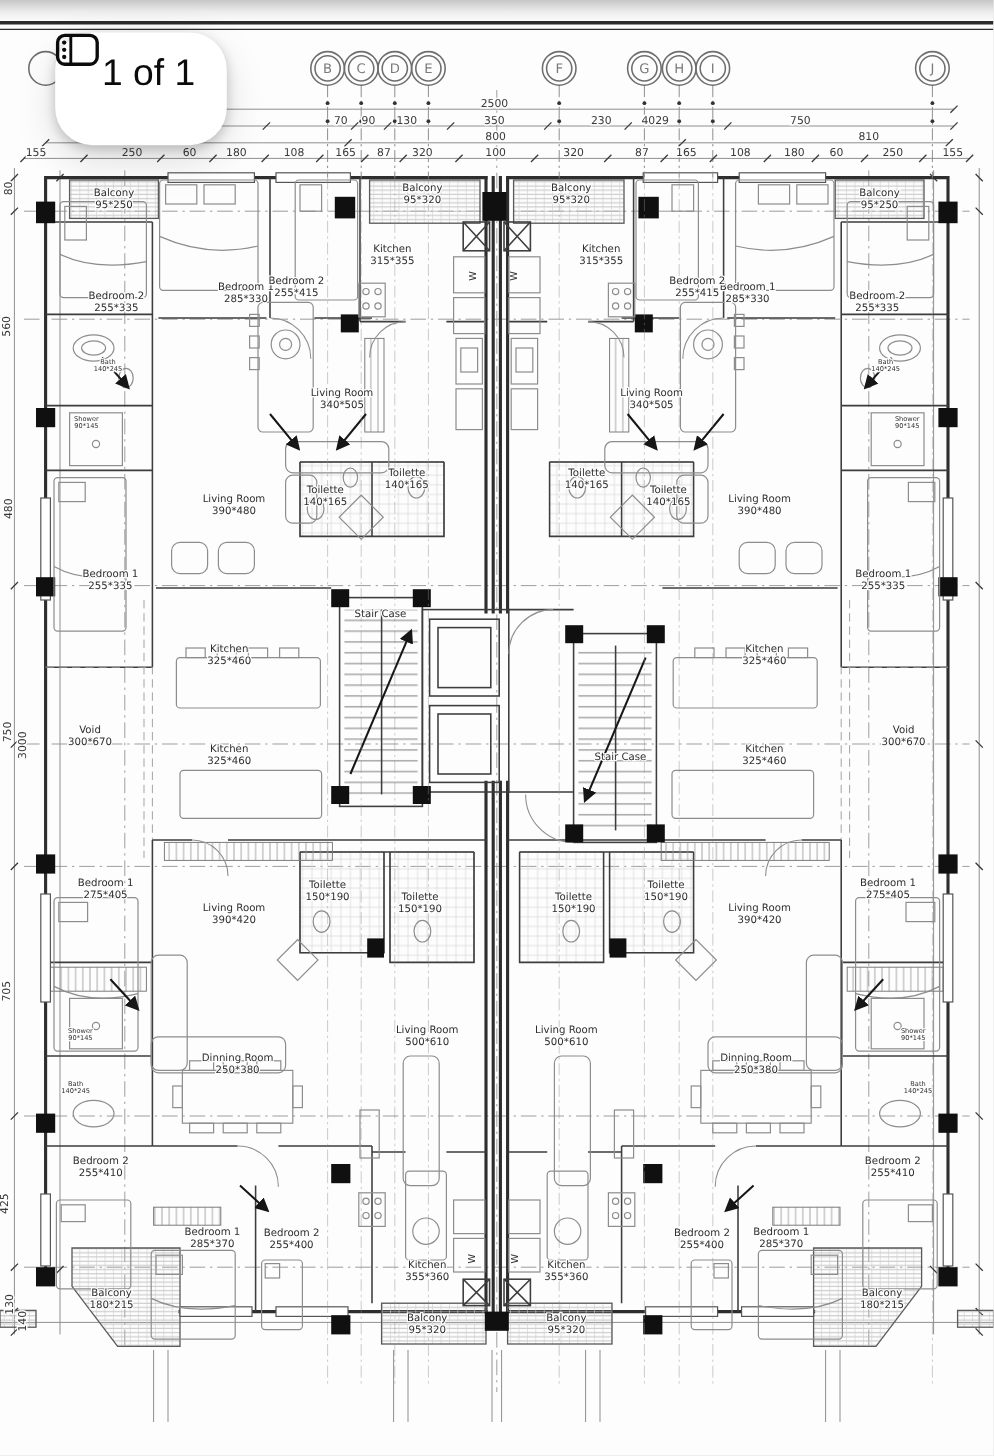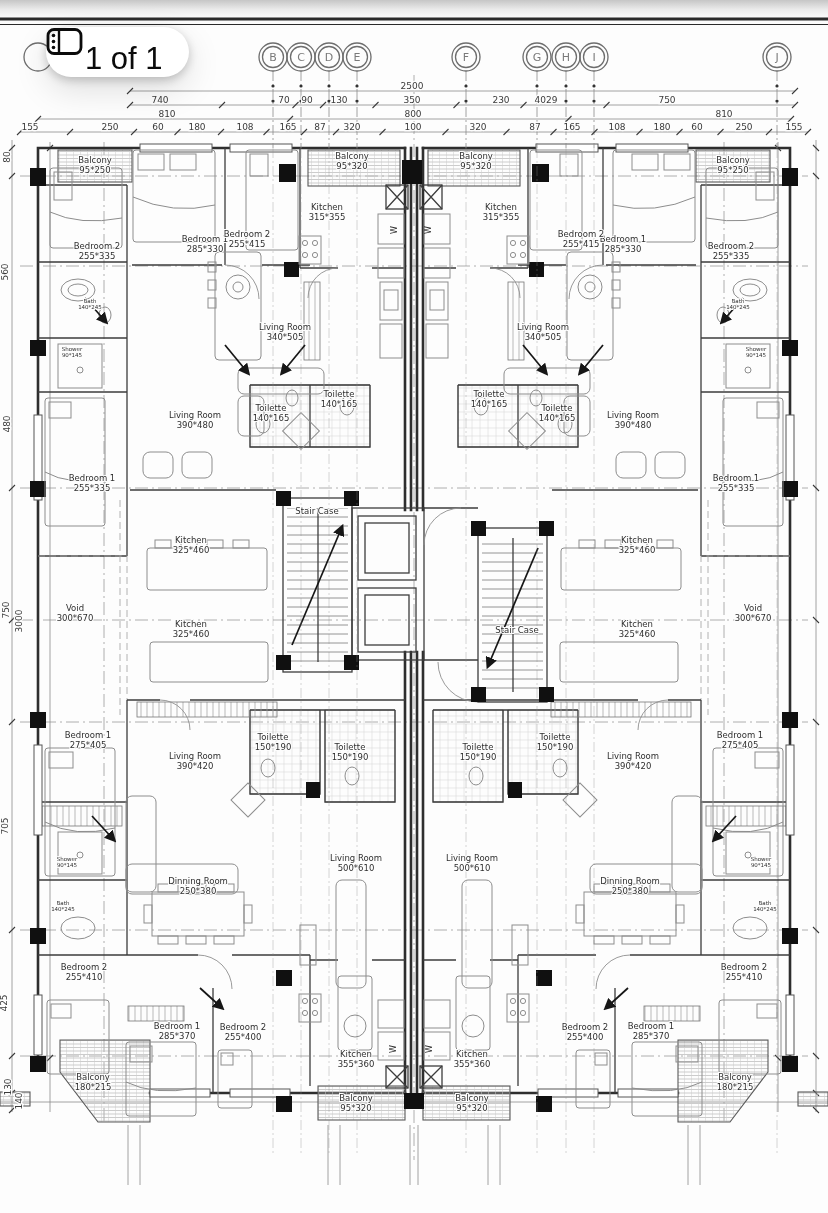--- a/index.html
+++ b/index.html
@@ -27,22 +27,22 @@
   .leader{stroke:#8a8a8a;stroke-width:0.8;stroke-dasharray:10 3 2 3;}
   
   .bubtxt{font-family:"DejaVu Sans",sans-serif;font-size:11px;fill:#7a7a7a;text-anchor:middle;}
   .dimtxt{font-family:"DejaVu Sans",sans-serif;font-size:9px;fill:#3a3a3a;text-anchor:middle;
           paint-order:stroke;stroke:#fdfdfd;stroke-width:2.5px;}
   .roomtxt{font-family:"DejaVu Sans",sans-serif;font-size:8.5px;fill:#2f2f2f;text-anchor:middle;
           paint-order:stroke;stroke:#fdfdfd;stroke-width:2px;}
   .smalltxt{font-size:5.5px;}
   .wtxt{font-family:"DejaVu Sans",sans-serif;font-size:8px;fill:#2f2f2f;text-anchor:middle;}
   
-  .badge{position:absolute;left:46px;top:27px;height:50px;border-radius:31px;background:#fff;
-    display:flex;align-items:flex-end;gap:13px;padding:0 26px;
+  .badge{position:absolute;left:46px;top:27px;height:62px;border-radius:31px;background:#fff;
+    display:flex;align-items:flex-start;gap:13px;padding:16px 26px;
     box-shadow:0 3px 10px rgba(0,0,0,.20),0 12px 34px rgba(0,0,0,.13);}
   .badge-text{font-size:31px;color:#0b0b0b;white-space:nowrap;}
 </style>
 </head>
 <body>
 
 <div class="screen">
 
 <svg width="828" height="1213" viewBox="0 0 828 1213">
   <defs>

